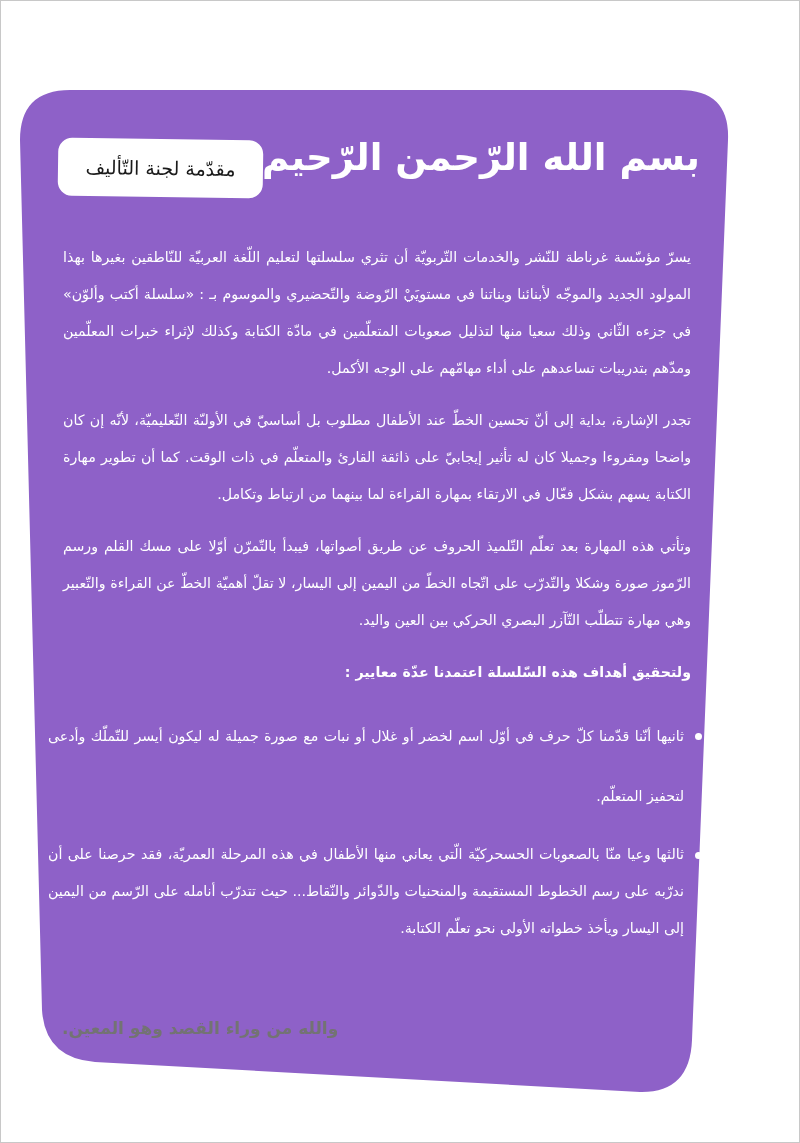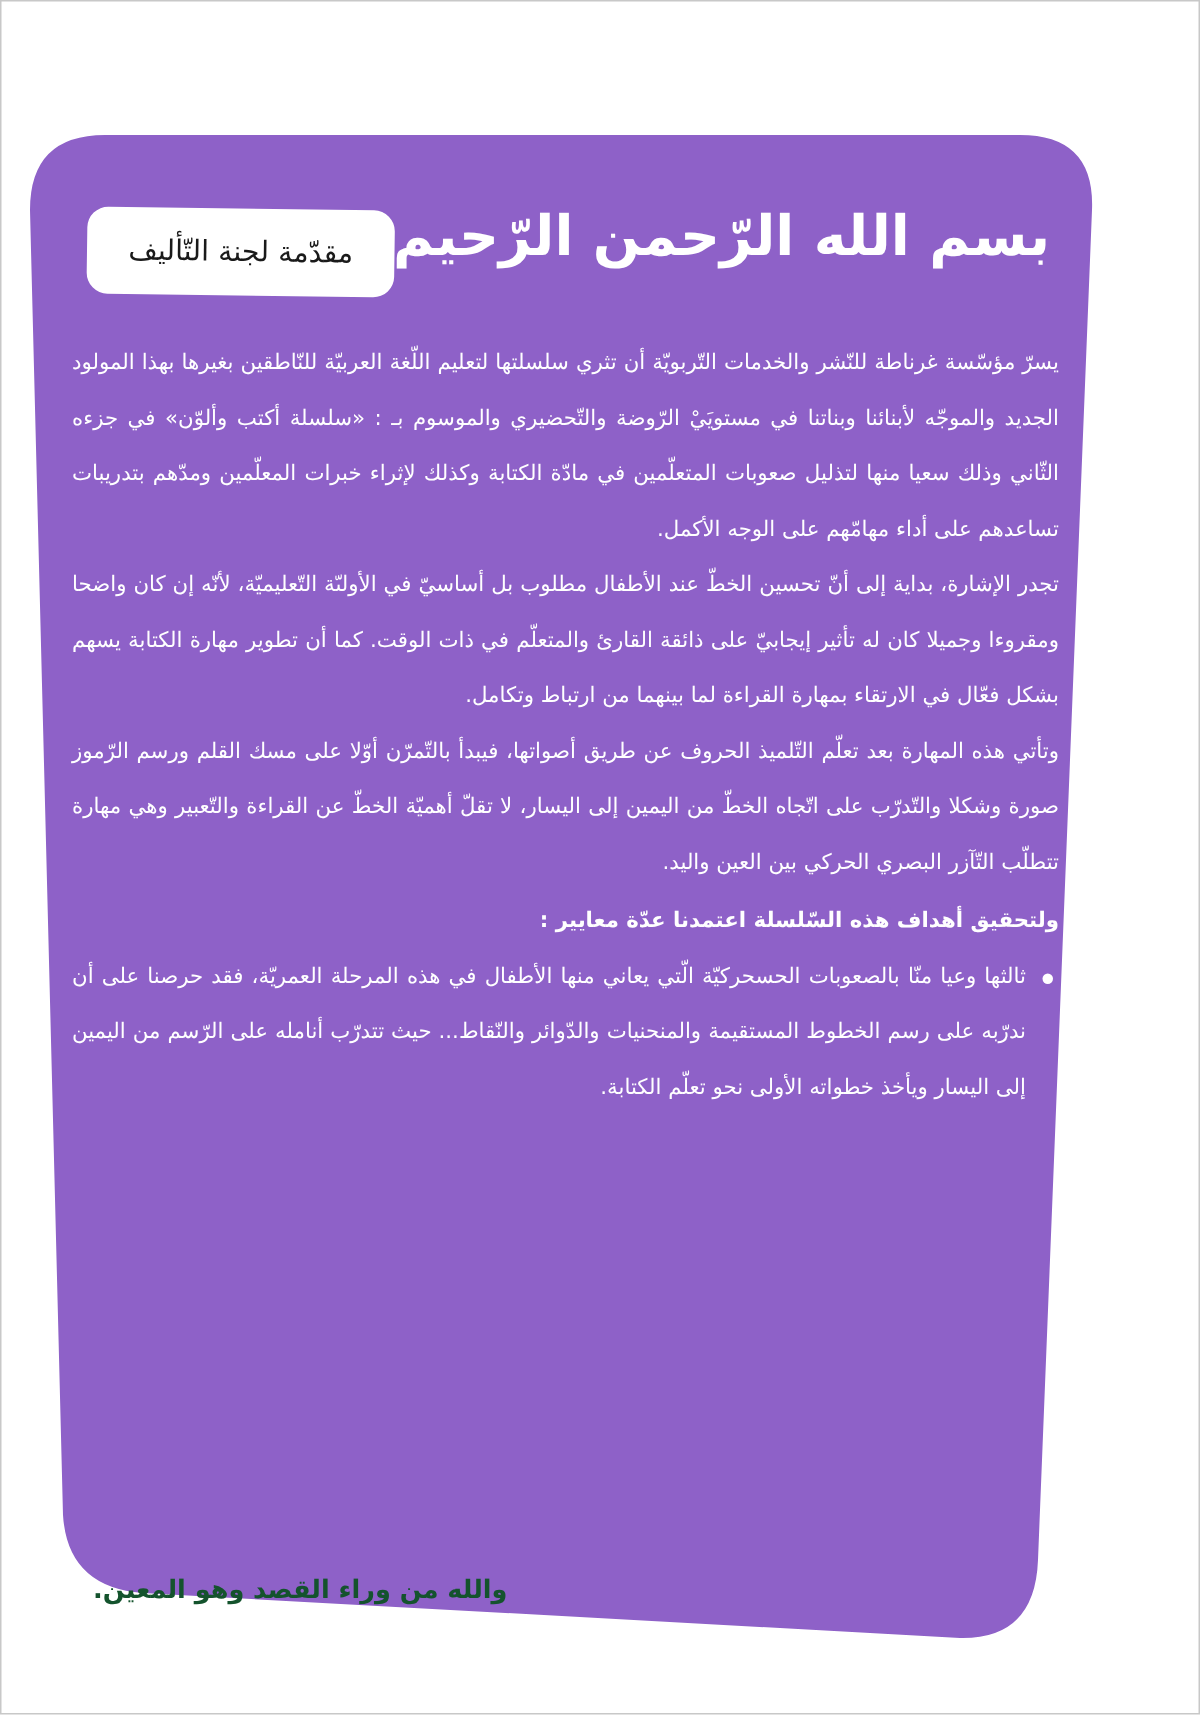--- a/index.html
+++ b/index.html
@@ -25,36 +25,35 @@
     display: flex; align-items: center; justify-content: center;
   }
   .label-text {
     direction: rtl; color: #1a1a1a; font-size: 19px; white-space: nowrap;
   }
   .content {
     position: absolute; left: 48px; top: 224px; width: 658px;
     direction: rtl; text-align: justify;
     color: #ffffff; font-size: 14.2px; line-height: 37px;
   }
-  .content p { margin: 0; }
+  .content p { margin: 15px; }
   .content .heading { font-weight: bold; margin-top: 2px; }
   .content ul { margin: 0; padding: 0 22px 0 0; list-style: none; }
   .content li { position: relative; }
   .content li::before {
     content: ""; position: absolute; right: -18px; top: 16px;
     width: 7px; height: 7px; border-radius: 50%; background: #ffffff;
   }
   .content li.spaced { line-height: 60px; }
   .content li.spaced::before { top: 27px; }
   .content li + li { margin-top: 10px; }
   .closing {
     position: absolute; left: 62px; top: 1018px;
-    direction: rtl; color: #14532d; font-weight: bold; font-size: 17px;
+    direction: rtl; color: #737373; font-weight: bold; font-size: 17px;
     white-space: nowrap;
-    margin-top: 32px;
   }
 </style>
 </head>
 <body>
 
 <div class="page-border"></div>
 
 <svg class="bg-shape" viewBox="0 0 800 1143" xmlns="http://www.w3.org/2000/svg">
   <path d="M 70 90 L 680 90 Q 730 90 728 140 L 692 1040 Q 690 1093 640 1092 L 95 1062 Q 45 1058 42 1010 L 20 140 Q 20 90 70 90 Z" fill="#8e61c8"></path>
 </svg>
@@ -64,17 +63,18 @@
 <div class="label-box">
   <span class="label-text">مقدّمة لجنة التّأليف</span>
 </div>
 
 <div class="content">
   <p>يسرّ مؤسّسة غرناطة للنّشر والخدمات التّربويّة أن تثري سلسلتها لتعليم اللّغة العربيّة للنّاطقين بغيرها بهذا المولود الجديد والموجّه لأبنائنا وبناتنا في مستويَيْ الرّوضة والتّحضيري والموسوم بـ : «سلسلة أكتب وألوّن» في جزءه الثّاني وذلك سعيا منها لتذليل صعوبات المتعلّمين في مادّة الكتابة وكذلك لإثراء خبرات المعلّمين ومدّهم بتدريبات تساعدهم على أداء مهامّهم على الوجه الأكمل.</p>
   <p>تجدر الإشارة، بداية إلى أنّ تحسين الخطّ عند الأطفال مطلوب بل أساسيّ في الأولىّة التّعليميّة، لأنّه إن كان واضحا ومقروءا وجميلا كان له تأثير إيجابيّ على ذائقة القارئ والمتعلّم في ذات الوقت. كما أن تطوير مهارة الكتابة يسهم بشكل فعّال في الارتقاء بمهارة القراءة لما بينهما من ارتباط وتكامل.</p>
   <p>وتأتي هذه المهارة بعد تعلّم التّلميذ الحروف عن طريق أصواتها، فيبدأ بالتّمرّن أوّلا على مسك القلم ورسم الرّموز صورة وشكلا والتّدرّب على اتّجاه الخطّ من اليمين إلى اليسار، لا تقلّ أهميّة الخطّ عن القراءة والتّعبير وهي مهارة تتطلّب التّآزر البصري الحركي بين العين واليد.</p>
   <p class="heading">ولتحقيق أهداف هذه السّلسلة اعتمدنا عدّة معايير :</p>
   <ul>
+    <li class="spaced">ثانيها أنّنا قدّمنا كلّ حرف في أوّل اسم لخضر أو غلال أو نبات مع صورة جميلة له ليكون أيسر للتّملّك وأدعى لتحفيز المتعلّم.</li>
     <li>ثالثها وعيا منّا بالصعوبات الحسحركيّة الّتي يعاني منها الأطفال في هذه المرحلة العمريّة، فقد حرصنا على أن ندرّبه على رسم الخطوط المستقيمة والمنحنيات والدّوائر والنّقاط... حيث تتدرّب أنامله على الرّسم من اليمين إلى اليسار ويأخذ خطواته الأولى نحو تعلّم الكتابة.</li>
   </ul>
 </div>
 
 <div class="closing">والله من وراء القصد وهو المعين.</div>
 
 </body></html>

